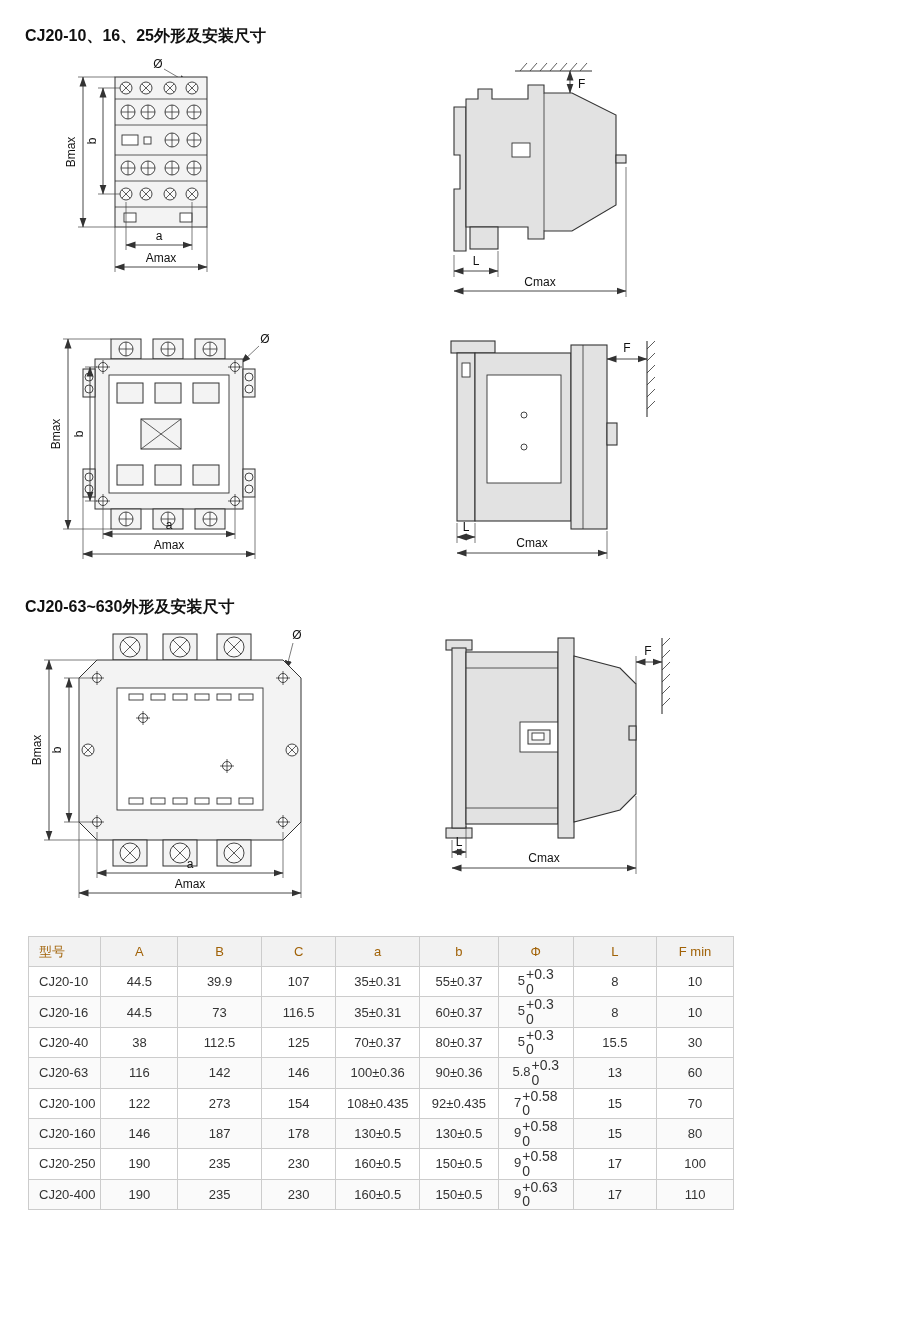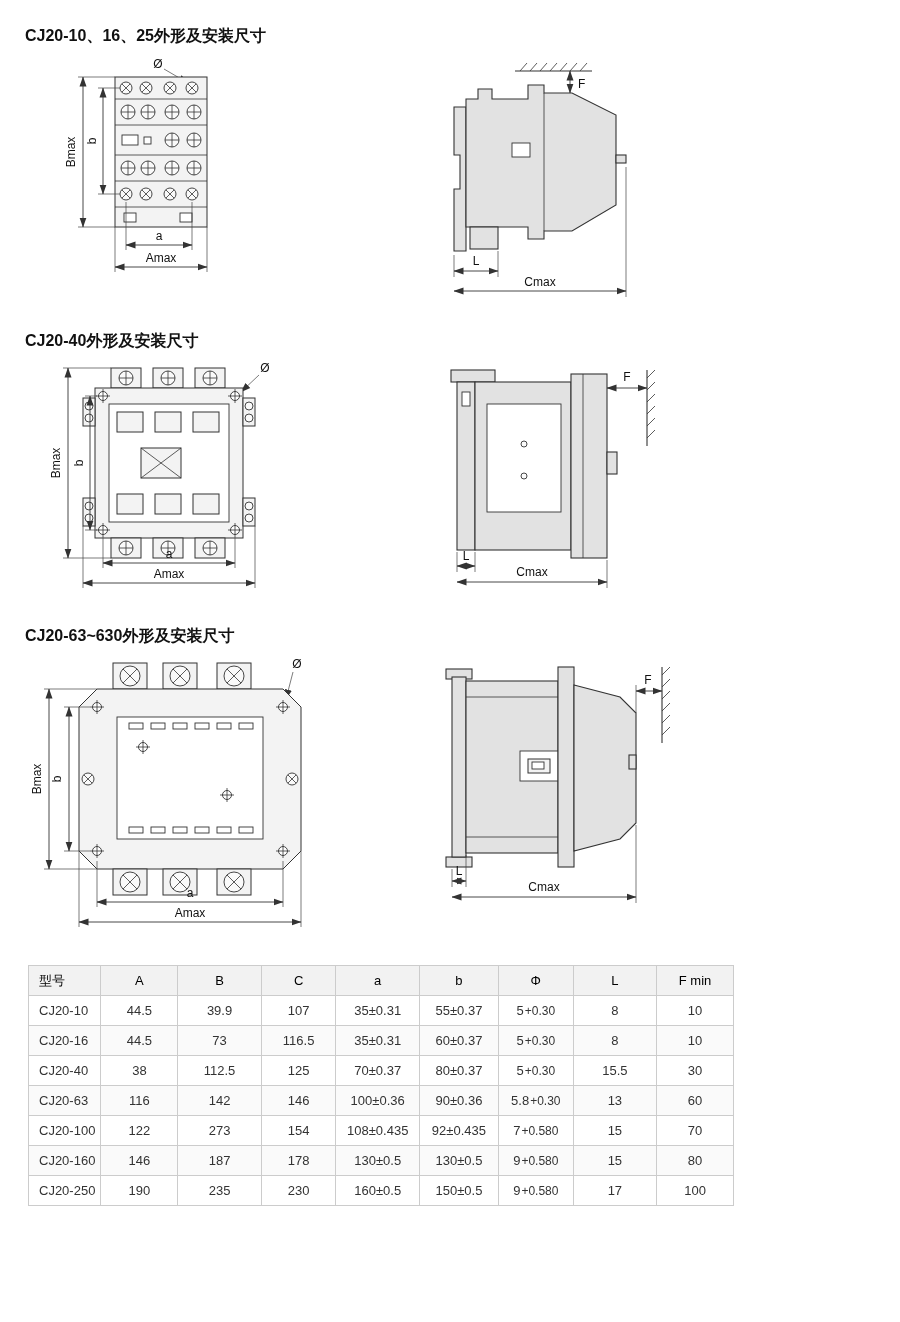--- a/index.html
+++ b/index.html
@@ -23,27 +23,27 @@
   .ext  { stroke:#444; stroke-width:0.7; fill:none; }
   .fillg{ fill:#e2e2e2; stroke:#333; stroke-width:1.1; }
   .fillp{ fill:#f3f3f3; stroke:#333; stroke-width:1; }
   .white{ fill:#ffffff; stroke:#333; stroke-width:0.9; }
   .screw{ fill:#fafafa; stroke:#333; stroke-width:0.9; }
   svg text { font:12px "Liberation Sans", sans-serif; fill:#111; }
 
   
   table.dims { border-collapse:collapse; margin:30px 0 0 3px; width:706px; font-size:13px; color:#333; table-layout:fixed; }
   .dims th, .dims td { border:1px solid #ccc; height:29px; text-align:center; padding:0 4px; font-weight:400; overflow:hidden; white-space:nowrap; }
-  .dims th { background:#f2f2f2; color:#000000; }
+  .dims th { background:#f2f2f2; color:#a16207; }
   .dims th.model, .dims td.model { text-align:left; padding-left:10px; }
   .dims tbody tr:nth-child(even) td { background:#fafafa; }
   .col-model{width:66px;} .col-A{width:70px;} .col-B{width:76px;} .col-C{width:68px;}
   .col-a{width:76px;} .col-b{width:72px;} .col-phi{width:68px;} .col-L{width:76px;} .col-F{width:70px;}
   .phi-cell { white-space:nowrap; }
-  .tol { display:inline-flex; flex-direction:row; vertical-align:middle; font-size:12px; line-height:1.05; margin-left:1px; text-align:left; }
+  .tol { display:inline-flex; flex-direction:column; vertical-align:middle; font-size:14px; line-height:1.05; margin-left:1px; text-align:left; }
 </style>
 </head>
 <body>
 
 <svg width="0" height="0" style="position:absolute" aria-hidden="true">
   <defs>
     <marker id="arr" viewBox="0 0 10 10" refX="9.5" refY="5" markerWidth="10" markerHeight="10" markerUnits="userSpaceOnUse" orient="auto-start-reverse">
       <path d="M0,1.5 L10,5 L0,8.5 Z" fill="#333"></path>
     </marker>
     <g id="scr-plus7">
@@ -156,21 +156,20 @@
           <text x="56" y="210" text-anchor="middle">L</text>
           <line x1="206" y1="112" x2="206" y2="242" class="ext"></line>
           <line x1="34" y1="236" x2="206" y2="236" class="dim"></line>
           <text x="120" y="231" text-anchor="middle">Cmax</text>
         </g>
       </svg>
     </div>
   </section>
 
   <section class="section s2">
-    <h2>CJ20-40外形及安装尺寸</h2>
     <div class="drawings">
 
       <svg class="front" width="260" height="240" viewBox="0 0 260 240">
         <text x="232" y="12" text-anchor="middle">Ø</text>
         <line x1="226" y1="15" x2="208" y2="32" class="ext" marker-end="url(#arr)"></line>
         <g>
           <rect x="78" y="8" width="30" height="20" class="fillp"></rect>
             <rect x="120" y="8" width="30" height="20" class="fillp"></rect>
             <rect x="162" y="8" width="30" height="20" class="fillp"></rect>
           <use href="#scr-plus7" x="93" y="18"></use>
@@ -502,16 +501,32 @@
         <td>150±0.5</td>
         <td class="phi-cell">
           <span>9</span><span class="tol">
               <span>+0.58</span>
               <span>0</span>
             </span>
         </td>
         <td>17</td>
         <td>100</td>
       </tr>
+        <tr>
+        <td class="model">CJ20-400</td>
+        <td>190</td>
+        <td>235</td>
+        <td>230</td>
+        <td>160±0.5</td>
+        <td>150±0.5</td>
+        <td class="phi-cell">
+          <span>9</span><span class="tol">
+              <span>+0.63</span>
+              <span>0</span>
+            </span>
+        </td>
+        <td>17</td>
+        <td>110</td>
+      </tr>
       </tbody>
   </table>
 
 </div>
 
 </body></html>

